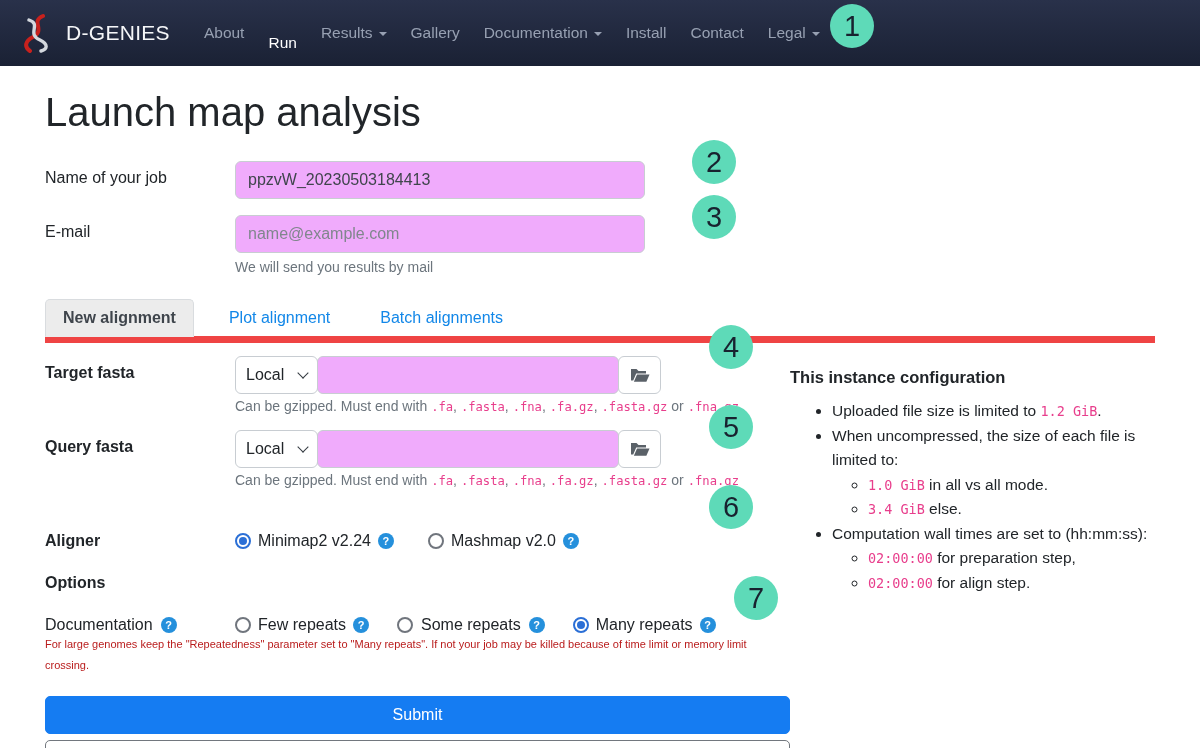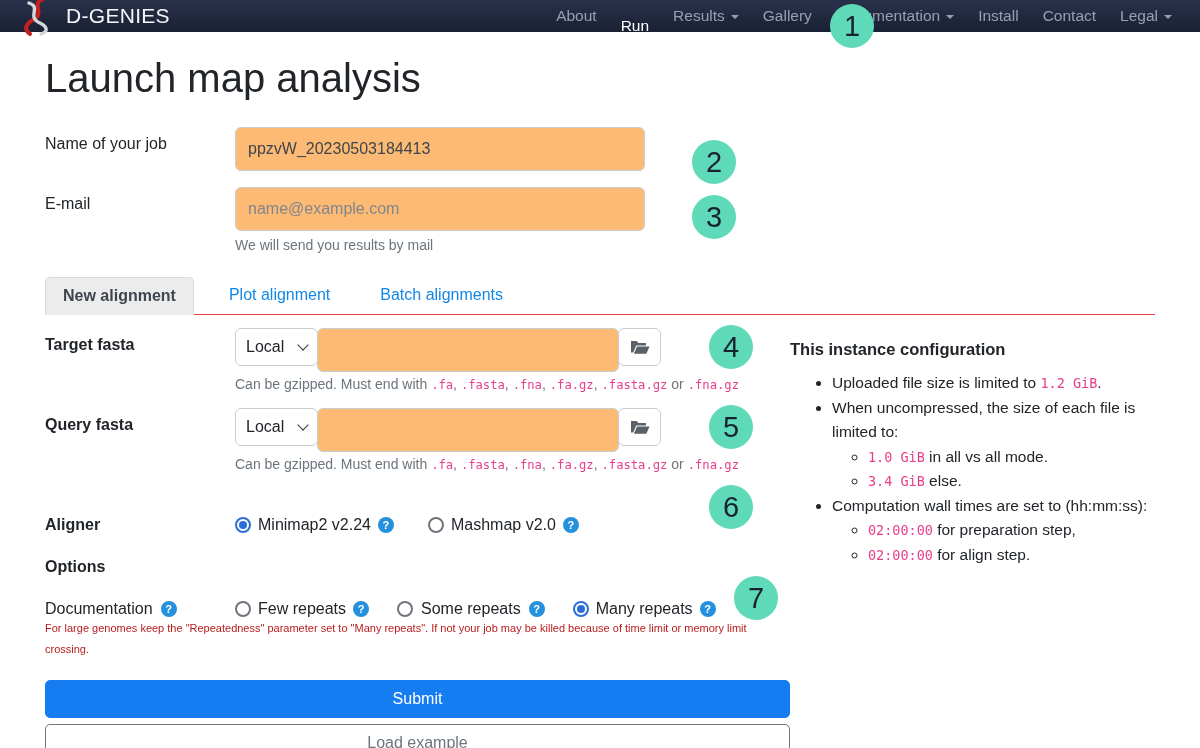--- a/index.html
+++ b/index.html
@@ -3,22 +3,22 @@
 <meta charset="utf-8">
 <style>
   * { box-sizing: border-box; margin: 0; padding: 0; }
   html,body { width:1200px; height:748px; overflow:hidden; }
   body {
     font-family:"Liberation Sans","DejaVu Sans",sans-serif;
     background:#ffffff; color:#212529; font-size:16px; position:relative;
   }
   
   .navbar {
-    height:32px; background:linear-gradient(#29314a,#1a2134);
-    display:flex; align-items:center; padding:5px 16px;justify-content:space-between;
+    height:66px; background:linear-gradient(#29314a,#1a2134);
+    display:flex; align-items:center; padding:5px 16px;
   }
   .brand { display:flex; align-items:center; gap:10px; cursor:pointer; }
   .brand-name { color:#f5f6f8; font-size:21px; letter-spacing:.3px; }
   .nav-items { display:flex; align-items:center; margin-left:22px; }
   .nav-link {
     color:#97a0b2; font-size:15.5px; padding:0 12px; cursor:pointer;
     display:flex; align-items:center; gap:6px;
   }
   .nav-link.active { color:#ffffff;margin-top:20px; }
   .caret {
@@ -27,32 +27,32 @@
   }
   
   .container { width:1110px; margin:0 auto; padding-top:24px; }
   h1 { font-size:40px; font-weight:500; color:#212529; margin-bottom:26px; }
   
   .frow { display:flex; margin-bottom:16px; }
   .flabel { width:190px; padding-top:8px; font-size:16px; color:#212529; }
   .flabel.bold { font-weight:bold; }
   .fcontrol { flex:1; }
   input.text {
-    height:44px; border:1px solid #c8cdd2; border-radius:6px; padding:0 12px;
-    font-size:16px; color:#3f454c; font-family:inherit; outline:none; background:#fdba74;
+    height:38px; border:1px solid #c8cdd2; border-radius:6px; padding:0 12px;
+    font-size:16px; color:#3f454c; font-family:inherit; outline:none; background:#f0abfc;
   }
   input.text::placeholder { color:#80868d; }
   .job-input { width:410px; }
   .help-text { font-size:14px; color:#6c757d; margin-top:6px; }
   code, .code {
     font-family:"DejaVu Sans Mono","Liberation Mono",monospace;
     color:#e83e8c; font-size:87%;
   }
   
-  .tabs { display:flex; border-bottom:1px solid #ef4444; margin-top:24px; }
+  .tabs { display:flex; border-bottom:7px solid #ef4444; margin-top:24px;align-items:center; }
   .tab {
     padding:9px 17px; font-size:16px; cursor:pointer; border-radius:5px 5px 0 0;
     margin-bottom:-1px; color:#1287e8;
   }
   .tab.active {
     background:#ececec; border:1px solid #d9dcdf; border-bottom-color:#ececec;
     color:#3f454c; font-weight:bold;
   }
   
   .cols { display:flex; margin-top:13px; }

